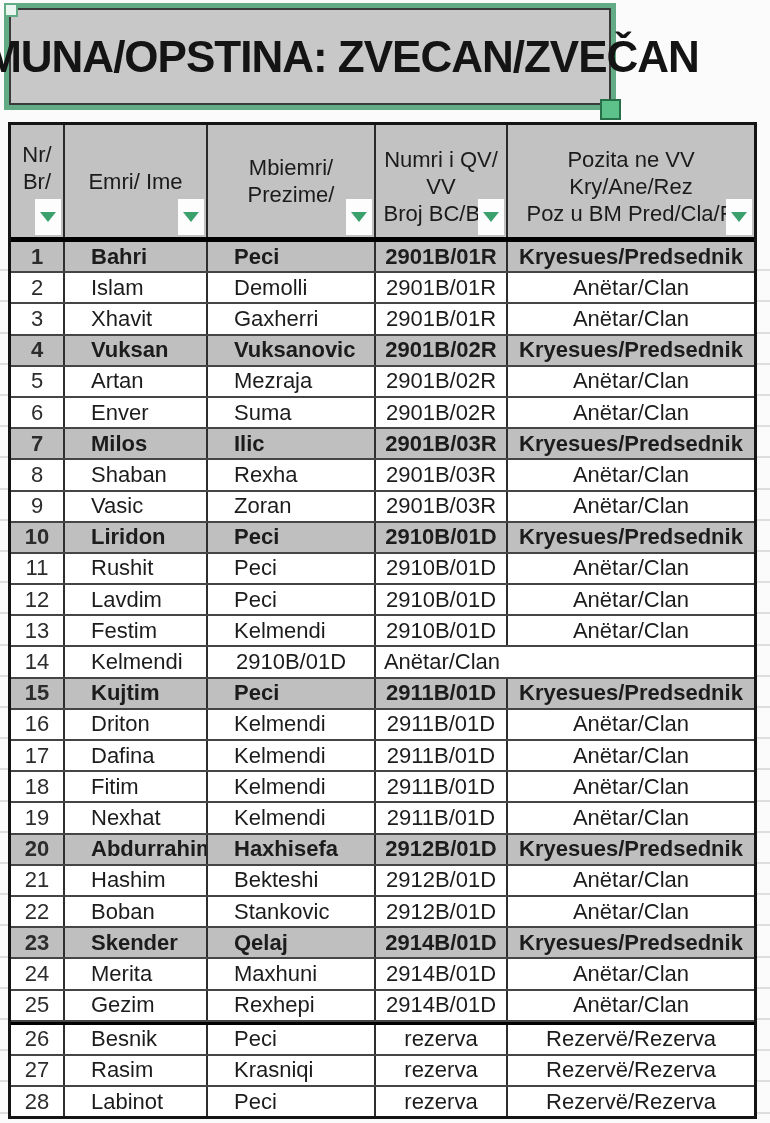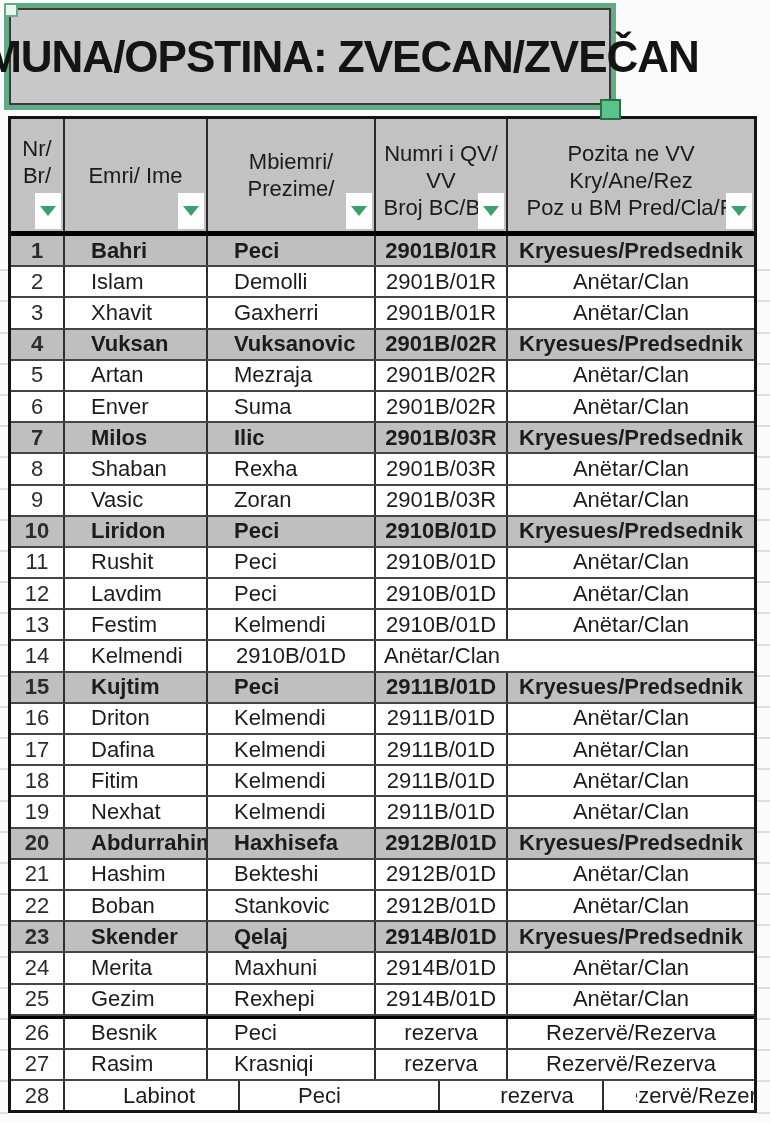--- a/index.html
+++ b/index.html
@@ -28,21 +28,21 @@
     left:-5px;top:-5px;width:14px;height:14px;
     background:#e9f5ee;border:2px solid #63ab85;
   }
   .handle.br{
     right:-10px;bottom:-15px;width:21px;height:21px;
     background:#5dc289;border:2px solid #266f48;
   }
 
   
   .sheet{
-    position:absolute;left:8px;top:116px;width:749px;
+    position:absolute;left:8px;top:122px;width:749px;
     box-sizing:border-box;
     border:3px solid #141414;
     background:#ffffff;
     z-index:2;
   }
   .hrow{
     display:grid;grid-template-columns:54px 143px 168px 132px 1fr;
     height:112px;
     background:#c2c2c2;
     border-bottom:5px solid #000;
@@ -70,21 +70,21 @@
     border-left:8px solid transparent;border-right:8px solid transparent;
     border-top:10px solid #3aa06c;
   }
 
   .trow{
     display:grid;grid-template-columns:54px 143px 168px 132px 1fr;
     height:29.2px;
     border-bottom:2px solid #454545;
     background:#fff;
   }
-  .trow:last-child{border-bottom:none;gap:32px;}
+  .trow:last-child{border-bottom:none;}
   .trow.hl{background:#bfbfbf;font-weight:bold;}
   .trow.rsv-first{border-top:3px solid #000;}
   .cell{
     box-sizing:border-box;
     border-right:2px solid #2e2e2e;
     display:flex;align-items:center;
     font-size:22px;line-height:1;color:#1c1c1c;
     overflow:hidden;white-space:nowrap;
   }
   .cell:last-child{border-right:none;}

